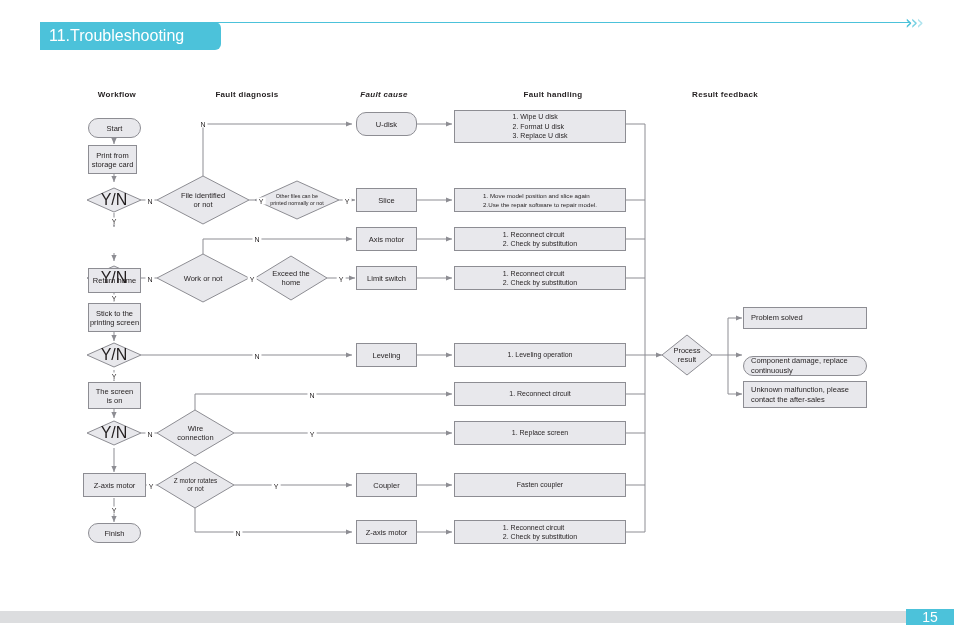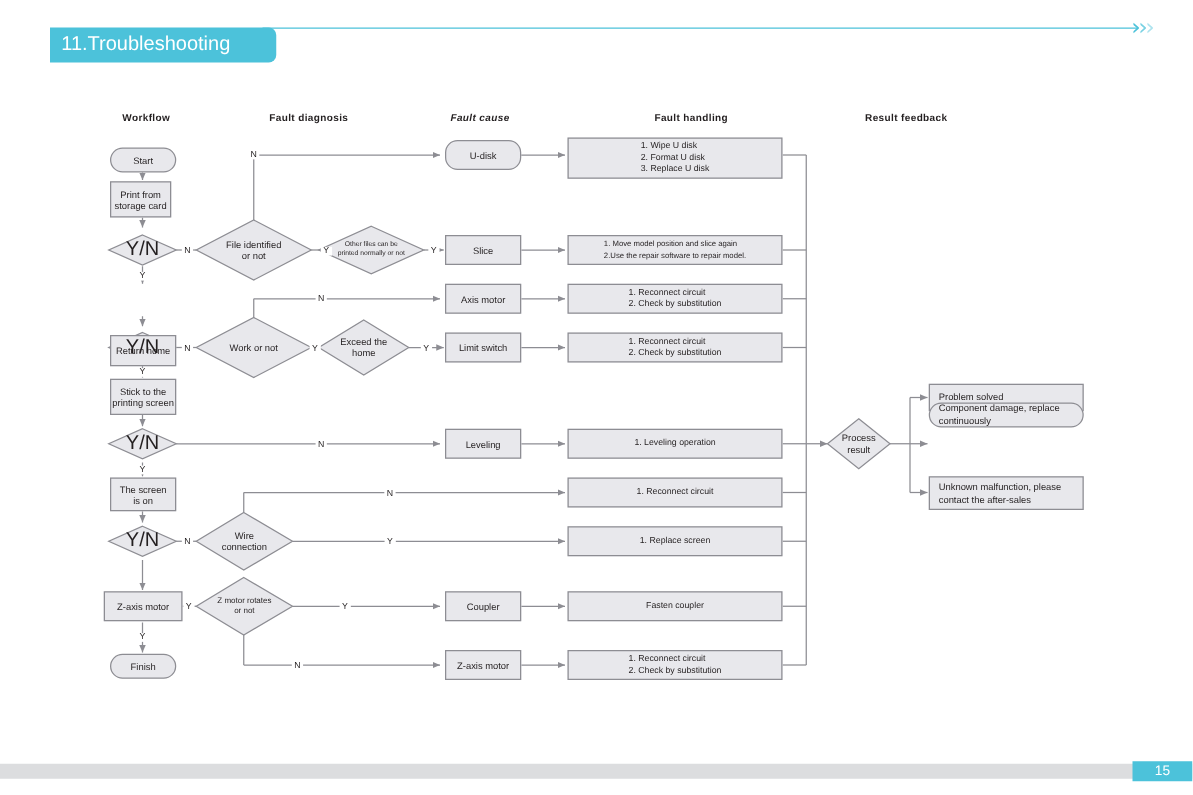--- a/index.html
+++ b/index.html
@@ -40,21 +40,21 @@
     display:flex;align-items:center;justify-content:center;text-align:center;
     font-size:7.5px;line-height:9px;white-space:pre-line;color:#231f20;
     pointer-events:none;}
   .dia-wrap .dlabel.tiny{font-size:5.4px;line-height:6.6px;}
   
   .elabel{position:absolute;font-size:7px;color:#231f20;background:#ffffff;
     padding:0 2px;transform:translate(-50%,-50%);white-space:nowrap;}
   
   #footer-bar{position:absolute;left:0;top:611px;width:954px;height:12px;background:#dcdddf;}
   #footer-page{position:absolute;left:906px;top:609px;width:48px;height:16px;
-    background:#4cc2da;color:#ffffff;font-size:11px;line-height:16px;text-align:center;}
+    background:#4cc2da;color:#ffffff;font-size:14px;line-height:16px;text-align:center;}
 </style>
 </head>
 <body>
 
 <div id="header-band">
   <div id="header-rule"></div>
   <div id="header-chevrons">
     <span>›</span><span>›</span><span>›</span>
   </div>
   <div id="section-title">11.Troubleshooting</div>
@@ -243,21 +243,21 @@
     <span class="inner">Fasten coupler</span>
   </div>
   <div class="node handling" style="left:454px;top:520px;width:172px;height:24px;">
     <span class="inner">1. Reconnect circuit
 2. Check by substitution</span>
   </div>
 
   <div class="node result" style="left:743px;top:307px;width:124px;height:22px;">
     <span class="inner">Problem solved</span>
   </div>
-  <div class="node result" style="left:743px;top:322px;width:124px;height:20px;border-radius:10px;">
+  <div class="node result" style="left:743px;top:356px;width:124px;height:20px;border-radius:10px;">
     <span class="inner">Component damage, replace
 continuously</span>
   </div>
   <div class="node result" style="left:743px;top:381px;width:124px;height:27px;">
     <span class="inner">Unknown malfunction, please
 contact the after-sales</span>
   </div>
 
   <div class="elabel" style="left:150px;top:201px;">N</div>
   <div class="elabel" style="left:114px;top:221px;">Y</div>

